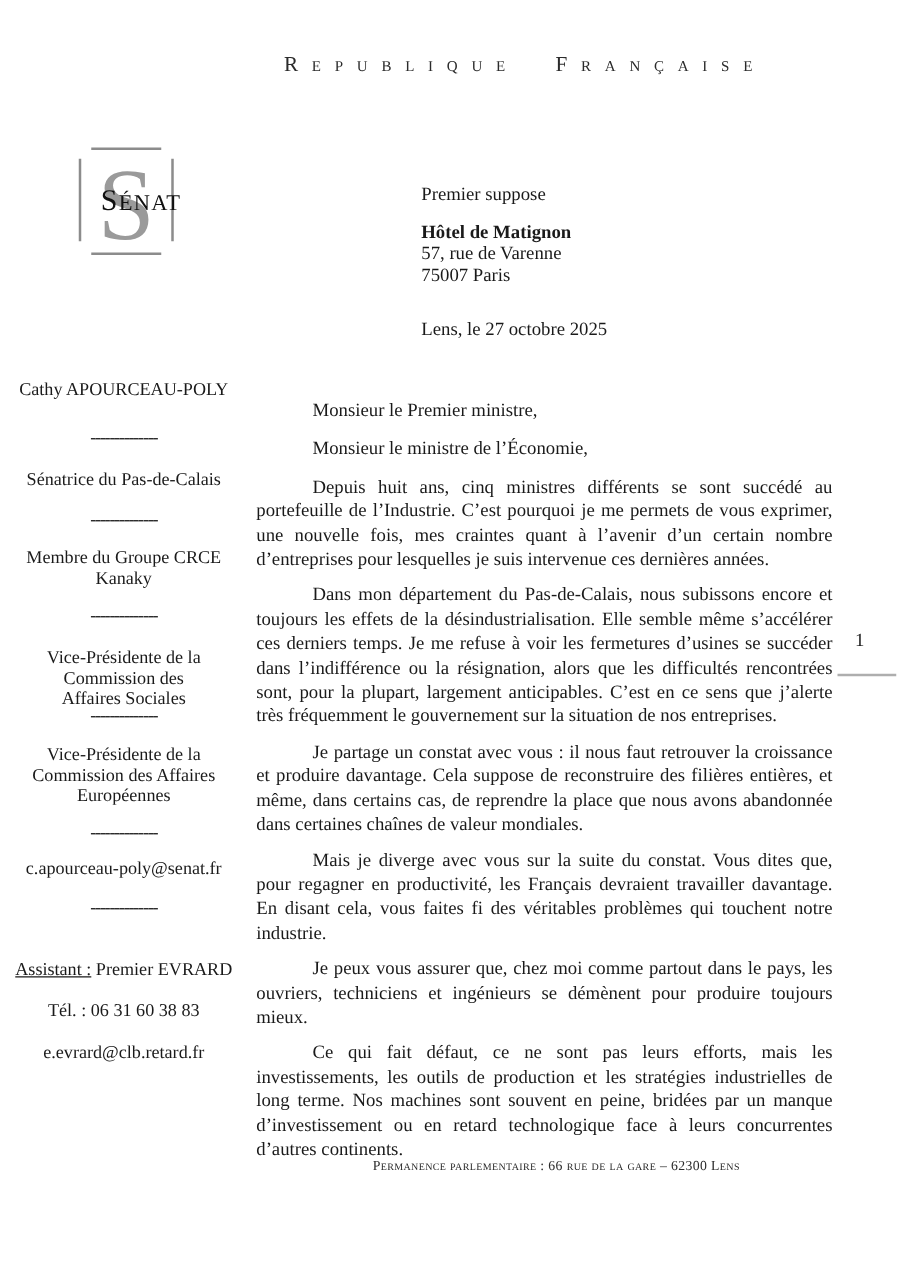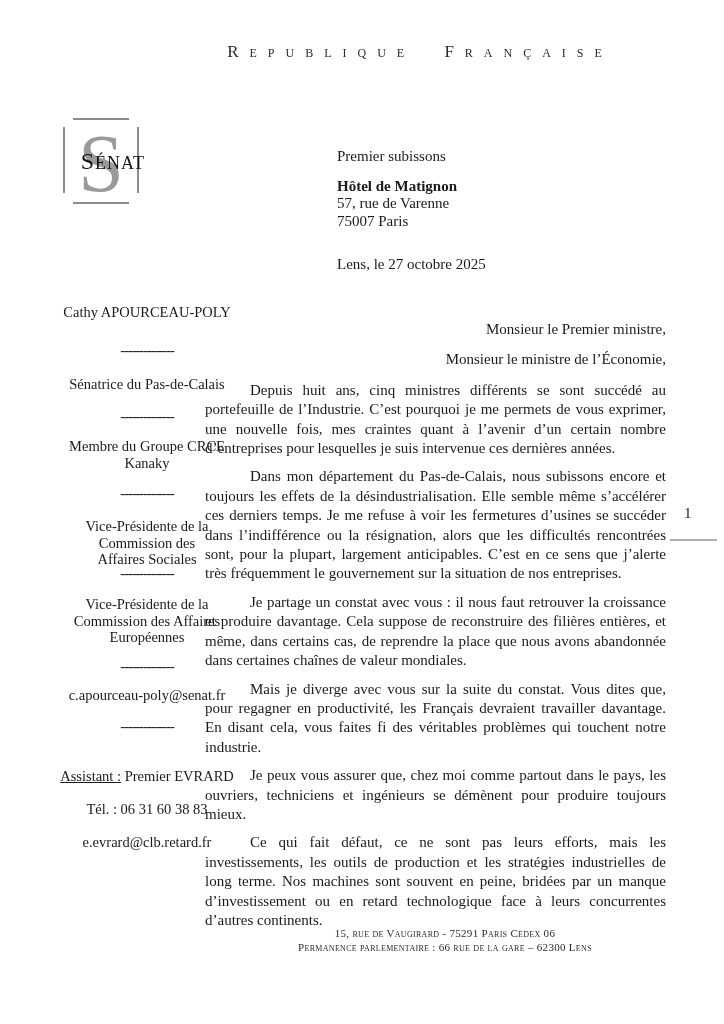--- a/index.html
+++ b/index.html
@@ -41,29 +41,29 @@
   }
   .logo .label .init{font-size:24px;}
   .logo .label .rest{font-size:18px;}
   
   .recipient{position:absolute;left:337px;top:148px;font-size:15px;line-height:17.5px;}
   .recipient .gap{height:12px;}
   .bold{font-weight:bold;}
   .dateline{margin-top:26px;}
   
   .sidebar{position:absolute;left:8px;top:0;width:182px;height:742px;
-    font-size:14.5px;line-height:16.5px;text-align:center;margin-left:48px;}
+    font-size:14.5px;line-height:16.5px;text-align:center;}
   .sb{position:absolute;left:0;width:182px;white-space:pre-line;}
   .sep{letter-spacing:-1px;color:#222;}
   .u{text-decoration:underline;}
   
   .letter-body{position:absolute;left:205px;top:320px;width:461px;
     font-size:15px;line-height:19.4px;text-align:justify;}
   .letter-body p{margin:0 0 9px 0;text-indent:45px;}
-  .letter-body p.salutation{text-align:right;margin-bottom:11px;}
+  .letter-body p.salutation{text-align:left;margin-bottom:11px;}
   
   .footer{position:absolute;left:165px;top:926px;width:560px;
     text-align:center;font-variant:small-caps;
     font-size:11px;line-height:14px;letter-spacing:0.3px;color:#2b2b2b;}
   
   .page-num{position:absolute;left:684px;top:505px;font-size:15px;color:#1a1a1a;}
   .page-num-rule{position:absolute;left:670px;top:539px;width:47px;height:2px;background:#aeaeae;}
 </style>
 </head>
 <body>
@@ -75,21 +75,21 @@
   <div class="logo">
     <span class="bar top"></span>
     <span class="bar bottom"></span>
     <span class="bar left"></span>
     <span class="bar right"></span>
     <span class="s-glyph">S</span>
     <span class="label"><span class="init">S</span><span class="rest">ÉNAT</span></span>
   </div>
 
   <div class="recipient">
-    <div>Premier subissons</div>
+    <div>Premier suppose</div>
     <div class="gap"></div>
     <div class="bold">Hôtel de Matignon</div>
     <div>57, rue de Varenne</div>
     <div>75007 Paris</div>
     <div class="dateline">Lens, le 27 octobre 2025</div>
   </div>
 
   <div class="sidebar">
     <div class="sb" style="top:304px">Cathy APOURCEAU-POLY</div>
     <div class="sb sep" style="top:342px">--------------</div>
@@ -123,17 +123,16 @@
     <p>Je partage un constat avec vous : il nous faut retrouver la croissance et produire davantage. Cela suppose de reconstruire des filières entières, et même, dans certains cas, de reprendre la place que nous avons abandonnée dans certaines chaînes de valeur mondiales.</p>
     <p>Mais je diverge avec vous sur la suite du constat. Vous dites que, pour regagner en productivité, les Français devraient travailler davantage. En disant cela, vous faites fi des véritables problèmes qui touchent notre industrie.</p>
     <p>Je peux vous assurer que, chez moi comme partout dans le pays, les ouvriers, techniciens et ingénieurs se démènent pour produire toujours mieux.</p>
     <p>Ce qui fait défaut, ce ne sont pas leurs efforts, mais les investissements, les outils de production et les stratégies industrielles de long terme. Nos machines sont souvent en peine, bridées par un manque d’investissement ou en retard technologique face à leurs concurrentes d’autres continents.</p>
   </div>
 
   <div class="page-num">1</div>
   <div class="page-num-rule"></div>
 
   <div class="footer">
-    <div>15, rue de Vaugirard - 75291 Paris  Cedex 06</div>
     <div>Permanence parlementaire : 66 rue de la gare – 62300 Lens</div>
   </div>
 
 </div>
 
 </body></html>

